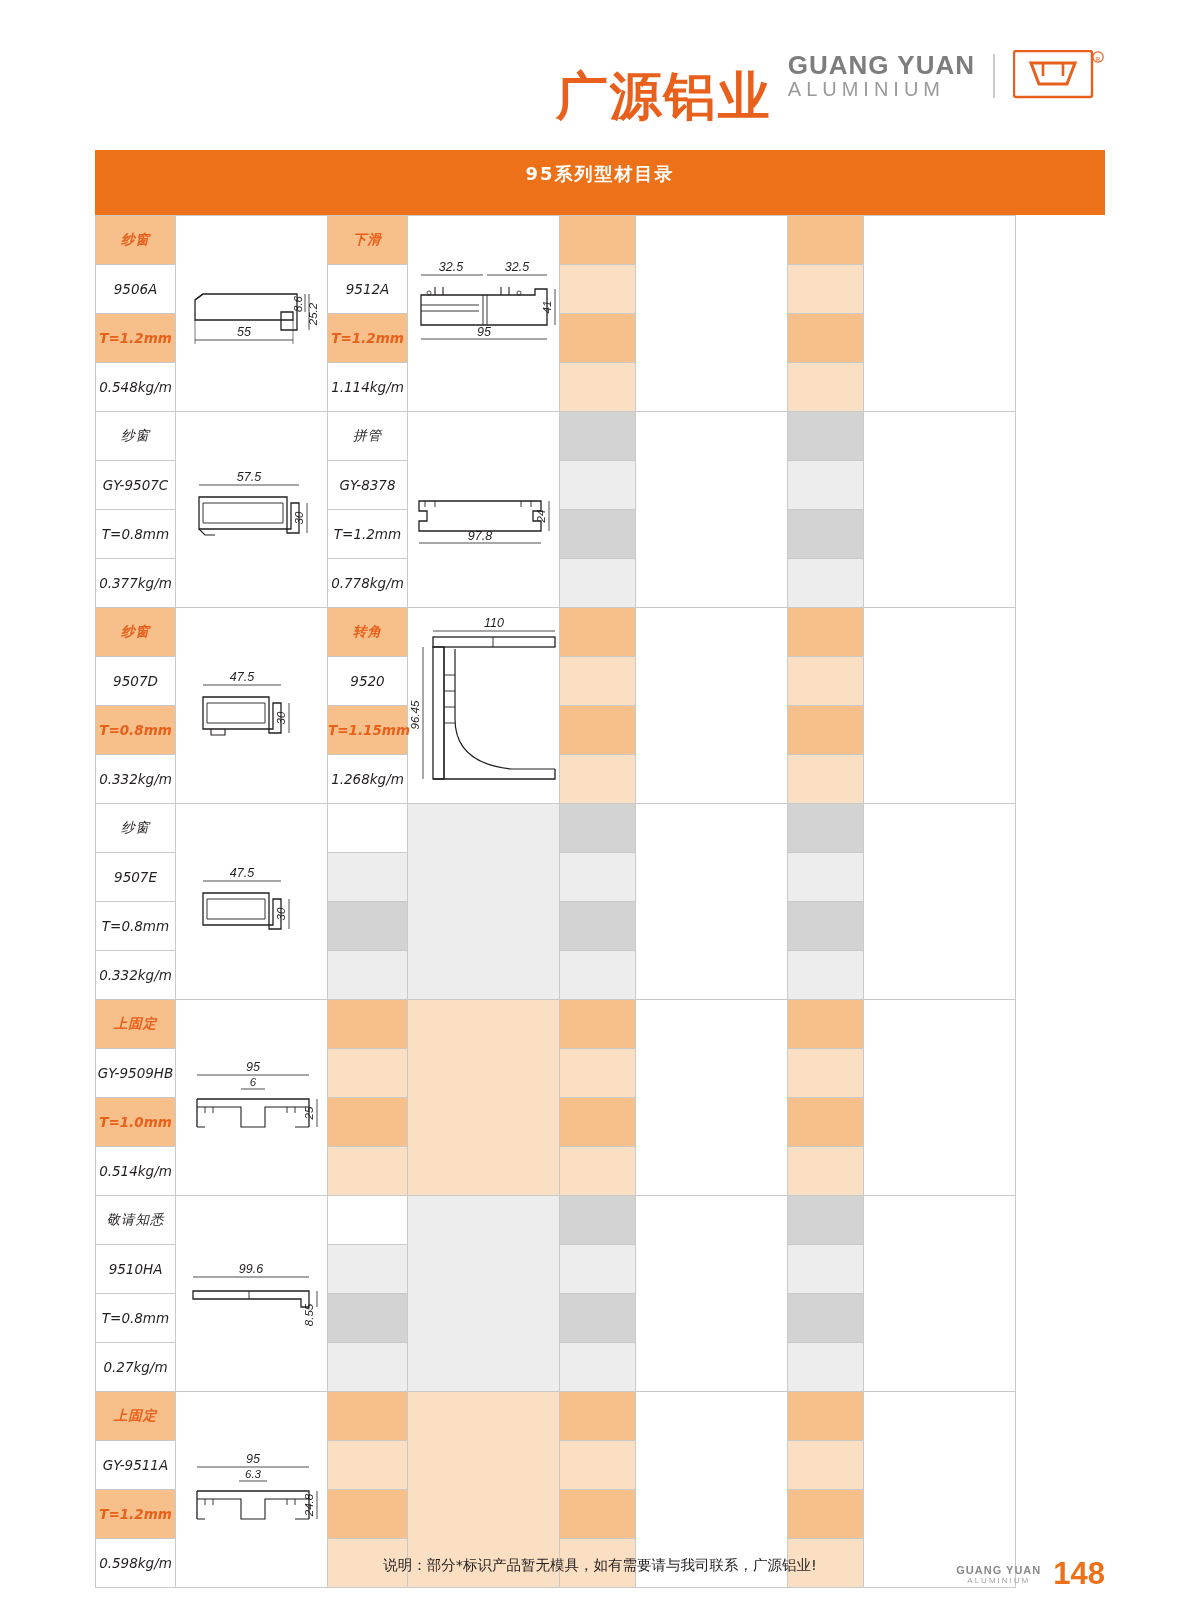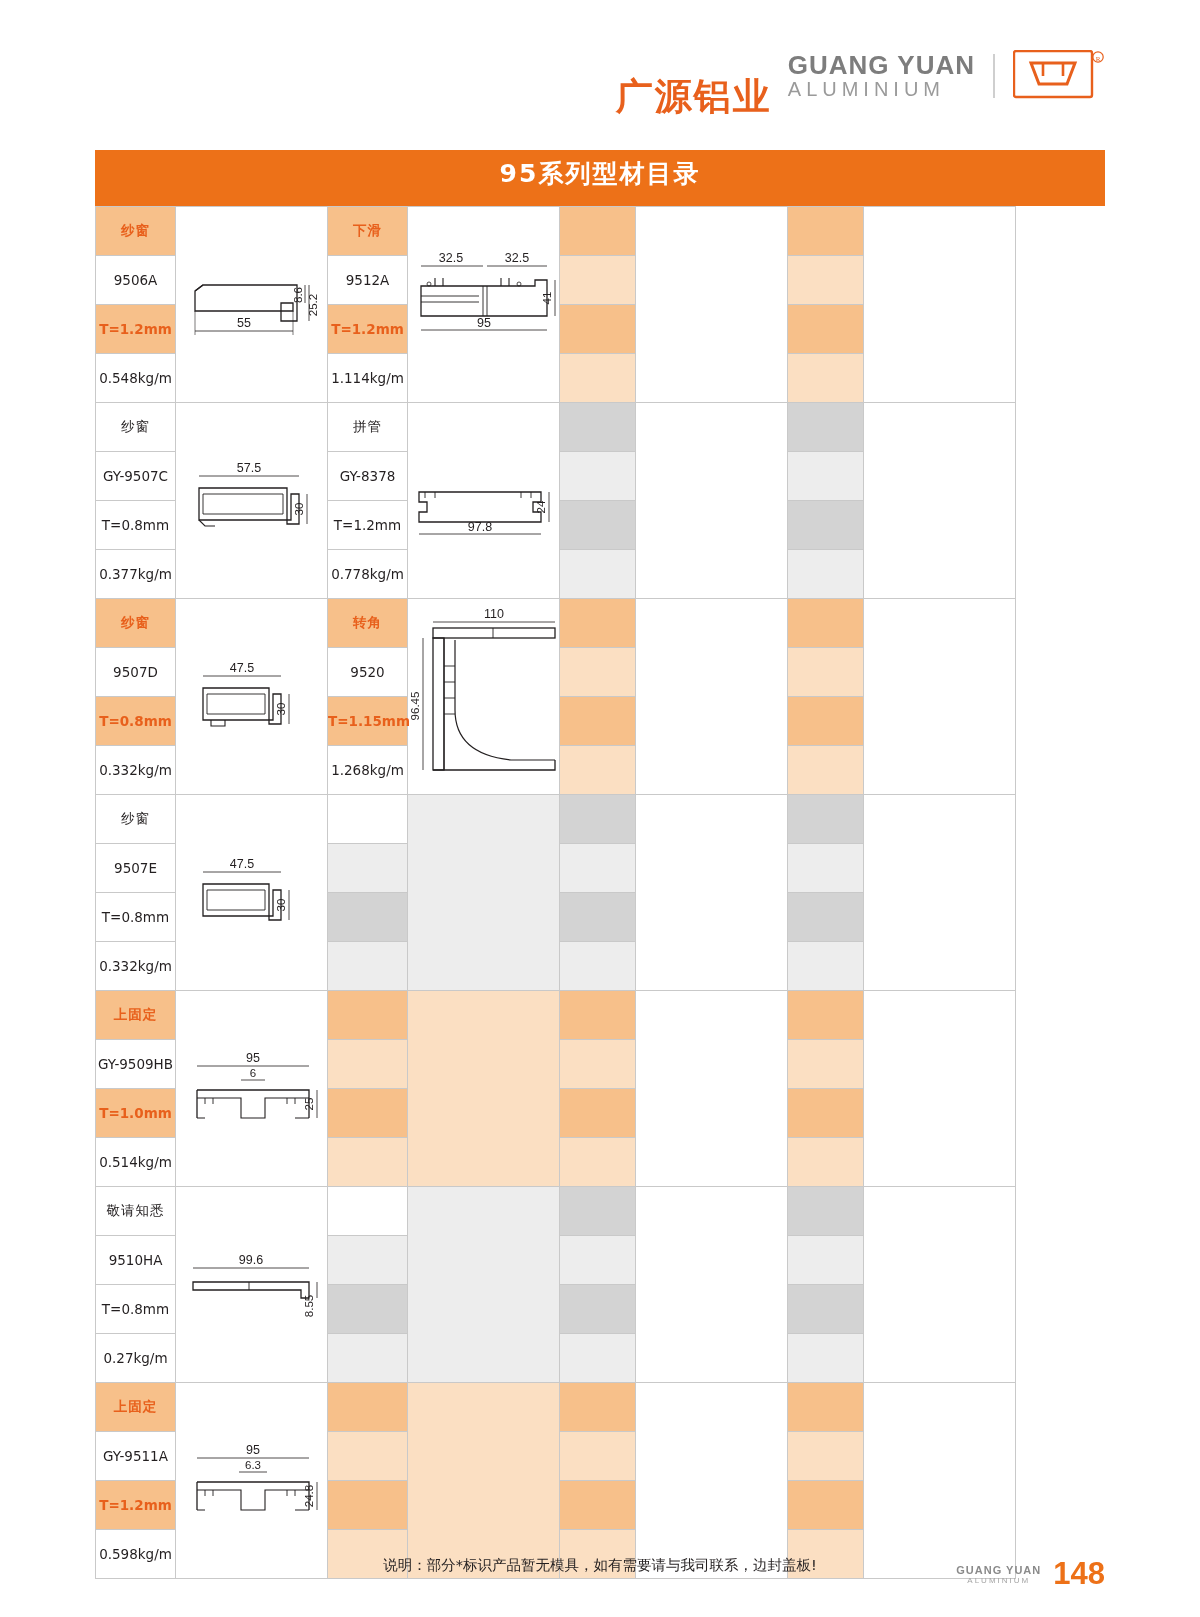--- a/index.html
+++ b/index.html
@@ -14,21 +14,21 @@
 
   
   .header{
     position:absolute;
     top:40px;right:95px;
     display:flex;align-items:center;
     height:72px;
   }
   .brand-cn{
     font-family:"DejaVu Sans","Liberation Sans",sans-serif;
-    font-size:37px;font-weight:bold;
+    font-size:52px;font-weight:bold;
     color:#e8601c;
     letter-spacing:2px;
     line-height:1;
     margin-top:40px;
   }
   .brand-en{
     margin-left:16px;
     display:flex;flex-direction:column;justify-content:center;
     line-height:1.05;
   }
@@ -49,30 +49,31 @@
   
   .sheet{
     position:absolute;
     left:95px;top:150px;
     width:1010px;
   }
   .title-bar{
     background:#ed7118;
     color:#ffffff;
     text-align:center;
-    font-size:25px;
+    font-size:18px;
     font-weight:bold;
     letter-spacing:2px;
-    height:56px;line-height:47px;
+    height:65px;line-height:47px;
     font-family:"DejaVu Sans","Liberation Sans",sans-serif;
   }
   table.grid{
     border-collapse:collapse;
     width:832px;
     table-layout:fixed;
+    font-style:italic;
   }
   table.grid td{
     border:1px solid #c9c9c9;
     padding:0;
     vertical-align:middle;
     font-size:13.5px;
   }
   .lbl{
     text-align:center;
     font-size:14px;
@@ -515,21 +516,21 @@
         <td class="lbl bg-orange-l"></td>
         <td class="bg-orange-l"></td>
         <td class="bg-orange-l"></td>
       </tr>
     </tbody>
 
   </table>
 </div>
 
 <div class="footer">
-  <span class="footer-note">说明：部分*标识产品暂无模具，如有需要请与我司联系，边封盖板!</span>
+  <span class="footer-note">说明：部分*标识产品暂无模具，如有需要请与我司联系，广源铝业!</span>
 </div>
 <div class="footer-logo">
   <div class="fl-txt">
     <span class="fl1">GUANG YUAN</span>
     <span class="fl2">ALUMINIUM</span>
   </div>
   <span class="pageno">148</span>
 </div>
 
 </body></html>

